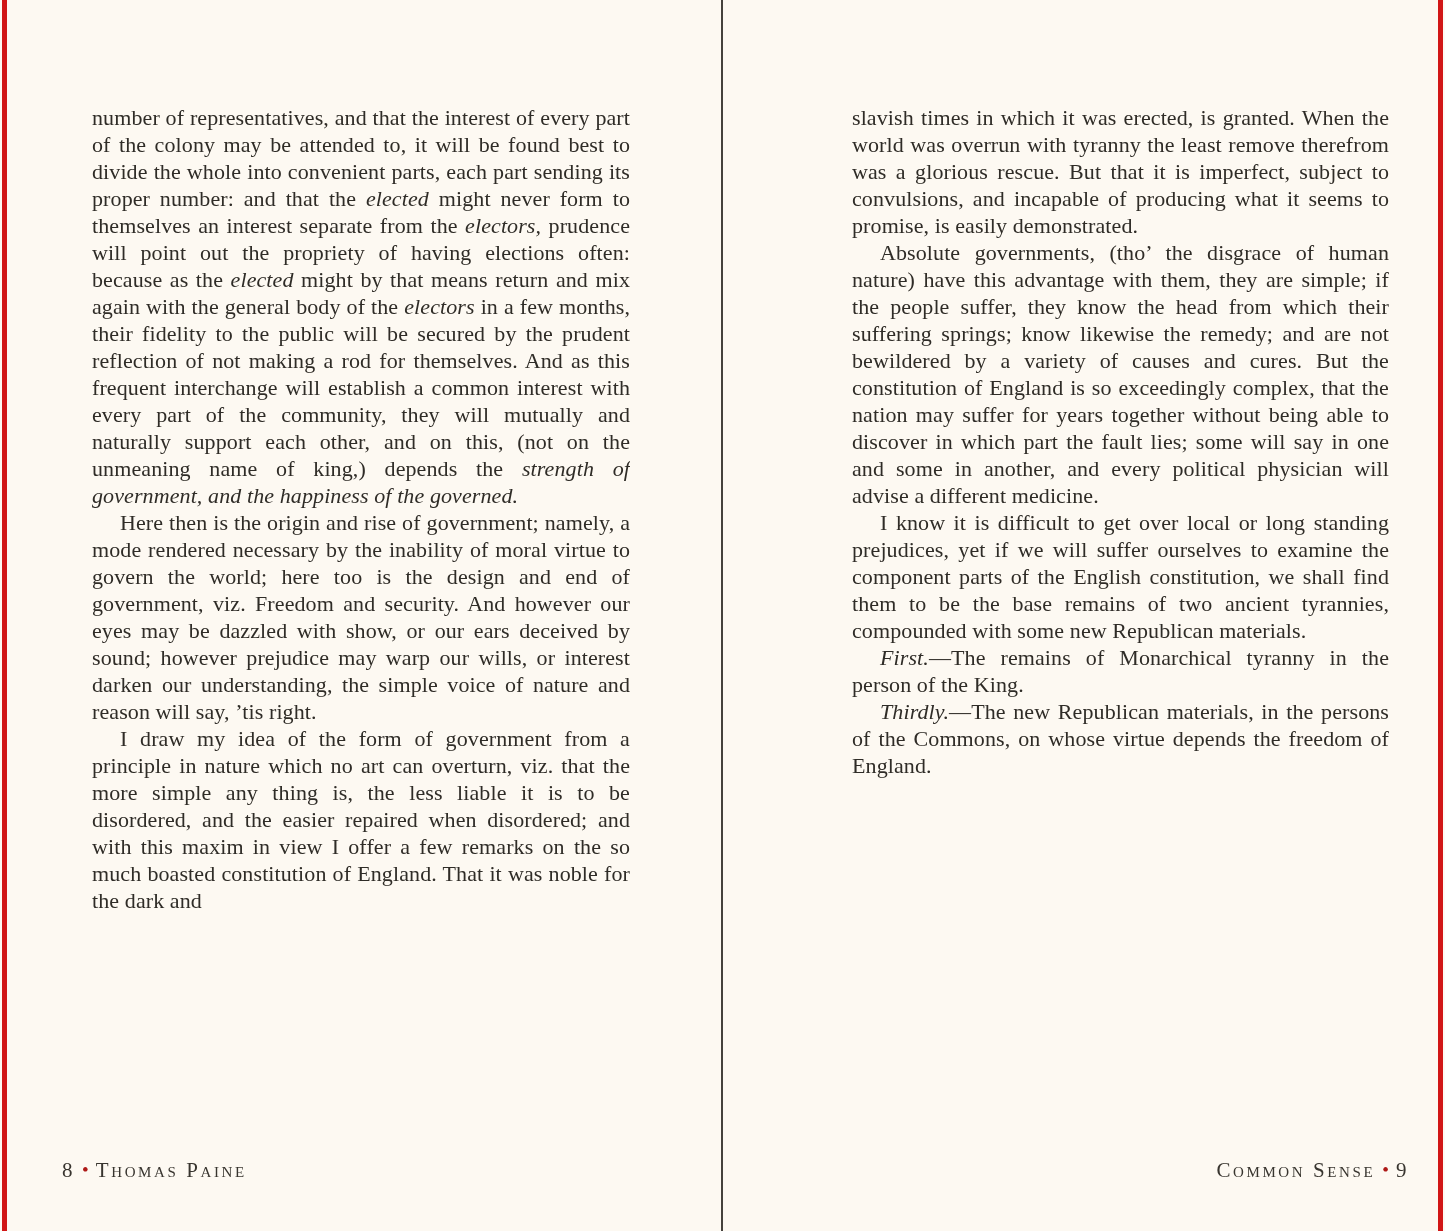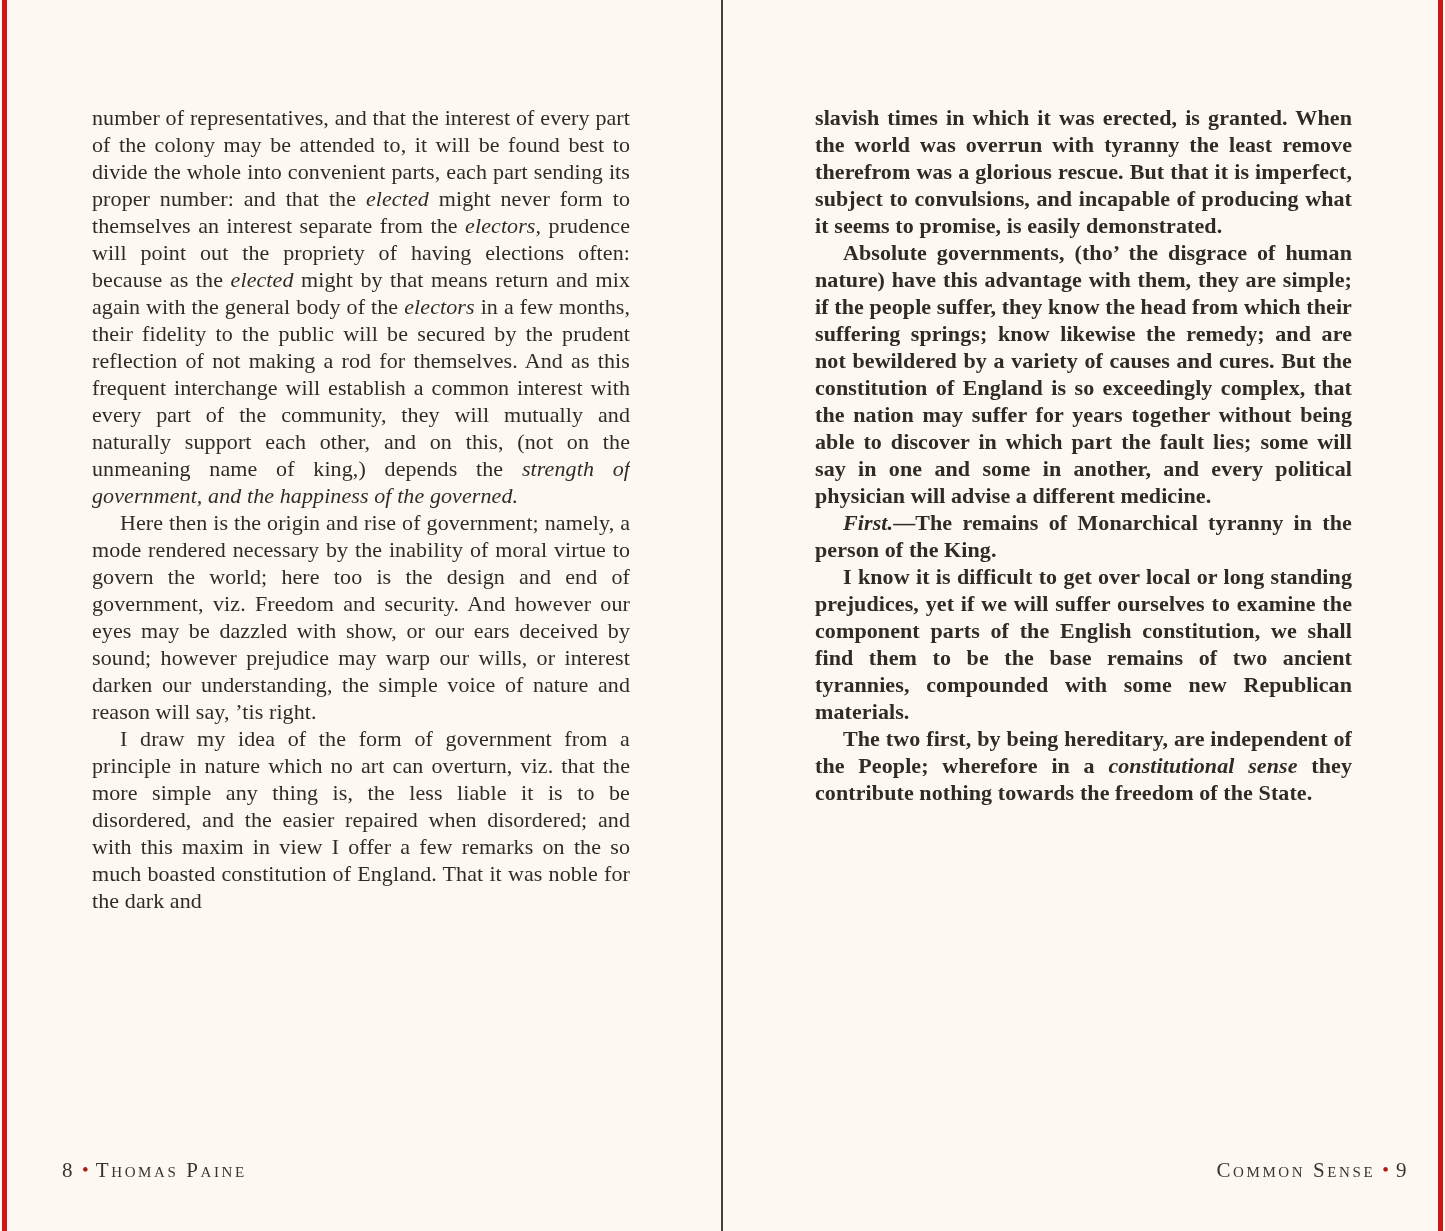--- a/index.html
+++ b/index.html
@@ -8,21 +8,21 @@
     background:var(--page_background,#fdf9f2);
     position:relative;overflow:hidden;
     font-family:"Liberation Serif",serif;
   }
   .edge{position:absolute;top:0;bottom:0;width:5px;background:var(--edge_red,#d11616);}
   .edge-left{left:2px;}
   .edge-right{right:2px;}
   .divider{position:absolute;top:0;bottom:0;left:721px;width:2px;background:var(--divider_color,#45423d);}
   .page{position:absolute;top:104px;height:1030px;overflow:hidden;}
   .page-left{left:92px;width:538px;}
-  .page-right{left:815px;width:537px;font-weight:bold;}
+  .page-right{left:852px;width:537px;}
   .textblock p{
     margin:0;
     text-align:justify;
     font-size:22px;
     line-height:27px;
     color:var(--text_color,#2f2c27);
     letter-spacing:0.1px;
   }
   .textblock p.indent{text-indent:28px;}
   .textblock i{font-style:italic;}
@@ -58,23 +58,23 @@
         <p><span>number of representatives, and that the interest of every part of the colony may be attended to, it will be found best to divide the whole into convenient parts, each part sending its proper number: and that the </span><i>elected</i><span> might never form to themselves an interest separate from the </span><i>electors,</i><span> prudence will point out the propriety of having elections often: because as the </span><i>elected</i><span> might by that means return and mix again with the general body of the </span><i>electors</i><span> in a few months, their fidelity to the public will be secured by the prudent reflection of not making a rod for themselves. And as this frequent interchange will establish a common interest with every part of the community, they will mutually and naturally support each other, and on this, (not on the unmeaning name of king,) depends the </span><i>strength of government, and the happiness of the governed.</i></p>
         <p class="indent"><span>Here then is the origin and rise of government; namely, a mode rendered necessary by the inability of moral virtue to govern the world; here too is the design and end of government, viz. Freedom and security. And however our eyes may be dazzled with show, or our ears deceived by sound; however prejudice may warp our wills, or interest darken our understanding, the simple voice of nature and reason will say, ’tis right.</span></p>
         <p class="indent"><span>I draw my idea of the form of government from a principle in nature which no art can overturn, viz. that the more simple any thing is, the less liable it is to be disordered, and the easier repaired when disordered; and with this maxim in view I offer a few remarks on the so much boasted constitution of England. That it was noble for the dark and</span></p>
       </div>
   </main>
 
   <main class="page page-right">
     <div class="textblock">
         <p><span>slavish times in which it was erected, is granted. When the world was overrun with tyranny the least remove therefrom was a glorious rescue. But that it is imperfect, subject to convulsions, and incapable of producing what it seems to promise, is easily demonstrated.</span></p>
         <p class="indent"><span>Absolute governments, (tho’ the disgrace of human nature) have this advantage with them, they are simple; if the people suffer, they know the head from which their suffering springs; know likewise the remedy; and are not bewildered by a variety of causes and cures. But the constitution of England is so exceedingly complex, that the nation may suffer for years together without being able to discover in which part the fault lies; some will say in one and some in another, and every political physician will advise a different medicine.</span></p>
+        <p class="indent"><span>I know it is difficult to get over local or long standing prejudices, yet if we will suffer ourselves to examine the component parts of the English constitution, we shall find them to be the base remains of two ancient tyrannies, compounded with some new Republican materials.</span></p>
         <p class="indent"><i>First.</i><span>—The remains of Monarchical tyranny in the person of the King.</span></p>
-        <p class="indent"><span>I know it is difficult to get over local or long standing prejudices, yet if we will suffer ourselves to examine the component parts of the English constitution, we shall find them to be the base remains of two ancient tyrannies, compounded with some new Republican materials.</span></p>
-        <p class="indent"><span>The two first, by being hereditary, are independent of the People; wherefore in a </span><i>constitutional sense</i><span> they contribute nothing towards the freedom of the State.</span></p>
+        <p class="indent"><i>Thirdly.</i><span>—The new Republican materials, in the persons of the Commons, on whose virtue depends the freedom of England.</span></p>
       </div>
   </main>
 
   <footer class="footer footer-left">
     <span>8</span><span class="bullet">•</span><span class="running-title">Thomas Paine</span>
   </footer>
 
   <footer class="footer footer-right">
     <span class="running-title">Common Sense</span><span class="bullet">•</span><span>9</span>
   </footer>

